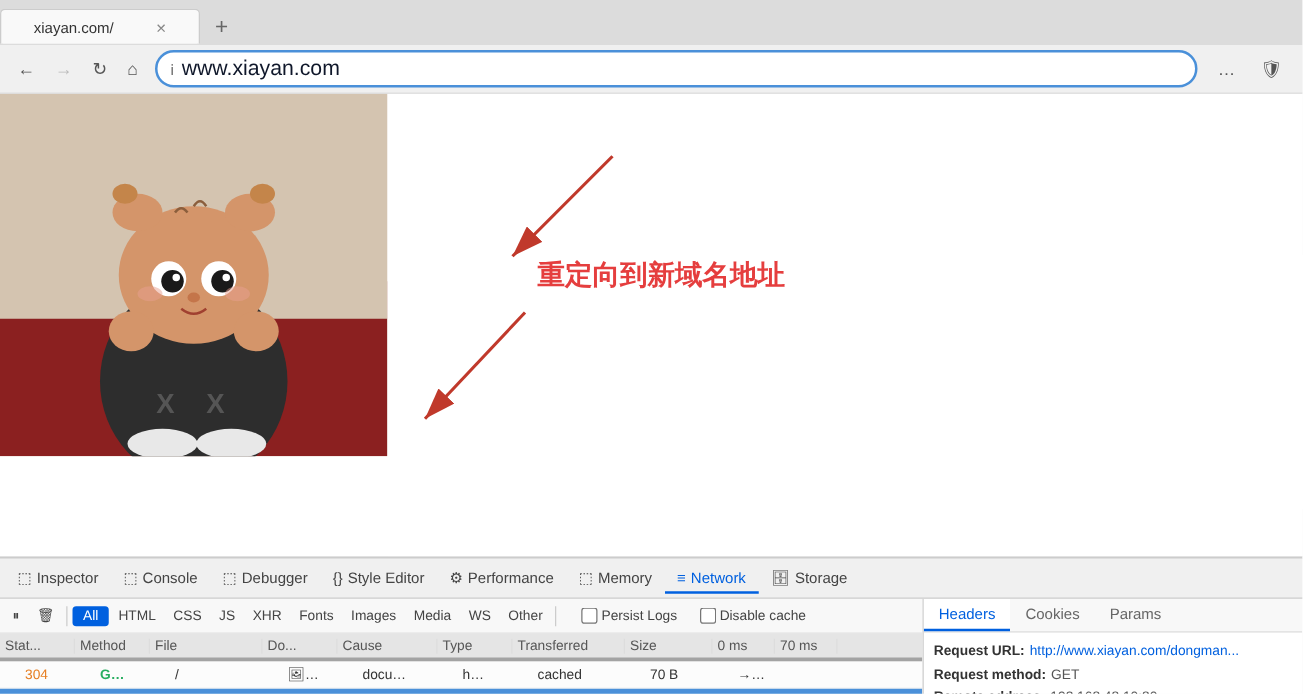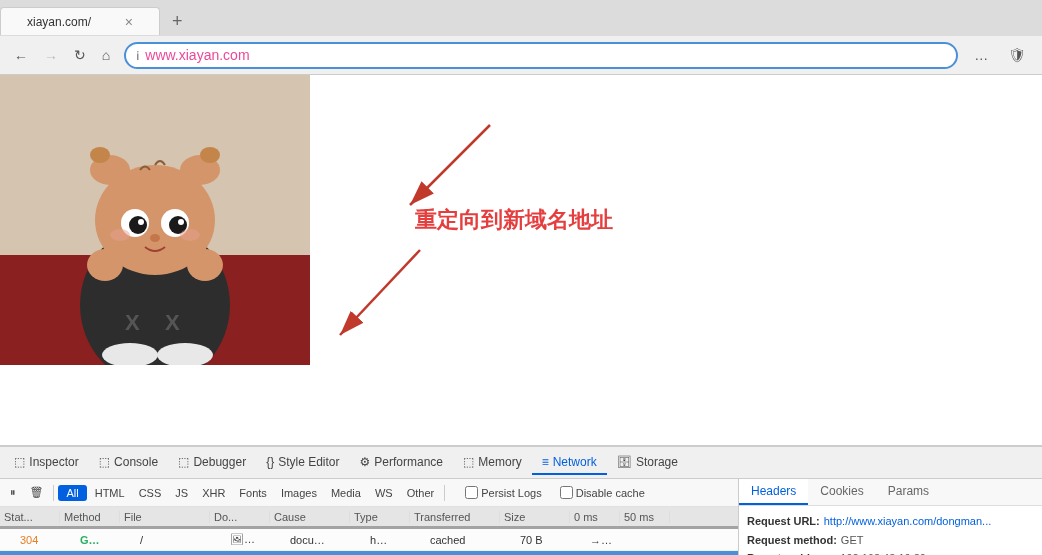--- a/index.html
+++ b/index.html
@@ -10,33 +10,33 @@
     .tab-bar { display: flex; align-items: center; padding: 6px 0 0 0; background: #dcdcdc; height: 36px; }
     .tab { display: flex; align-items: center; background: #f9f9f9; border: 1px solid #ccc; border-bottom: none; border-radius: 4px 4px 0 0; padding: 4px 26px; font-size: 12px; min-width: 160px; height: 28px; position: relative; }
     .tab-title { flex: 1; font-size: 12px; color: #333; }
     .tab-close { margin-left: 8px; cursor: pointer; color: #888; font-size: 14px; }
     .new-tab { background: none; border: none; padding: 4px 12px; font-size: 18px; color: #666; cursor: pointer; line-height: 1; }
     .nav-bar { display: flex; align-items: center; background: #f0f0f0; padding: 4px 8px; gap: 4px; height: 38px; }
     .nav-btn { background: none; border: none; cursor: pointer; padding: 4px 6px; color: #555; font-size: 14px; border-radius: 3px; }
     .nav-btn.disabled { color: #bbb; cursor: default; }
     .address-bar { flex: 1; display: flex; align-items: center; background: white; border: 2px solid #4a90d9; border-radius: 20px; padding: 3px 10px; margin: 0 4px; }
     .address-info-icon { color: #666; margin-right: 6px; font-size: 12px; }
-    .address-input { border: none; outline: none; flex: 1; font-size: 14px; color: #ec4899; background: transparent; }
+    .address-input { border: none; outline: none; flex: 1; font-size: 17px; color: #0f172a; background: transparent; }
     .nav-right { display: flex; gap: 4px; align-items: center; }
     .menu-btn { background: none; border: none; cursor: pointer; padding: 4px 8px; color: #555; font-size: 14px; }
 
     
     .page-content { display: flex; background: white; height: 370px; overflow: hidden; position: relative; }
 
     
     .cartoon-area { width: 310px; height: 290px; position: relative; }
 
     
     .page-overlay { flex: 1; position: relative; }
-    .redirect-text { position: absolute; top: 130px; left: 105px; font-size: 22px; color: #e53e3e; font-weight: bold; font-family: "SimHei", "STHeiti", sans-serif; }
+    .redirect-text { position: absolute; top: 130px; left: 120px; font-size: 22px; color: #e53e3e; font-weight: bold; font-family: "SimHei", "STHeiti", sans-serif; }
 
     
     .devtools { height: 189px; background: #fcfcfc; border-top: 2px solid #ccc; display: flex; flex-direction: column; }
     .devtools-tabs { display: flex; align-items: center; background: #f0f0f0; border-bottom: 1px solid #ccc; height: 32px; padding: 0 4px; overflow-x: auto; }
     .devtools-tab { padding: 4px 10px; font-size: 12px; color: #444; cursor: pointer; border-bottom: 2px solid transparent; white-space: nowrap; display: flex; align-items: center; gap: 4px; }
     .devtools-tab.active { color: #0060df; border-bottom: 2px solid #0060df; }
     .devtools-toolbar { display: flex; align-items: center; background: #f8f8f8; border-bottom: 1px solid #e0e0e0; height: 28px; padding: 0 4px; gap: 2px; overflow-x: auto; }
     .toolbar-btn { padding: 2px 6px; font-size: 11px; background: none; border: none; cursor: pointer; color: #444; border-radius: 2px; }
     .filter-btn { padding: 2px 8px; font-size: 11px; background: #0060df; color: white; border: none; border-radius: 3px; cursor: pointer; }
     .separator { width: 1px; height: 16px; background: #ccc; margin: 0 2px; }
@@ -231,21 +231,21 @@
       <div class="table-header">
         <div class="th">Stat...</div>
         <div class="th">Method</div>
         <div class="th">File</div>
         <div class="th">Do...</div>
         <div class="th">Cause</div>
         <div class="th">Type</div>
         <div class="th">Transferred</div>
         <div class="th">Size</div>
         <div class="th">0 ms</div>
-        <div class="th">50 ms</div>
+        <div class="th">70 ms</div>
       </div>
 
       <div class="table-row">
         <div class="td status-304">304</div>
         <div class="td method-get">GET</div>
         <div class="td">/</div>
         <div class="td"><span>🖼</span> w...</div>
         <div class="td">document</div>
         <div class="td">html</div>
         <div class="td">cached</div>

